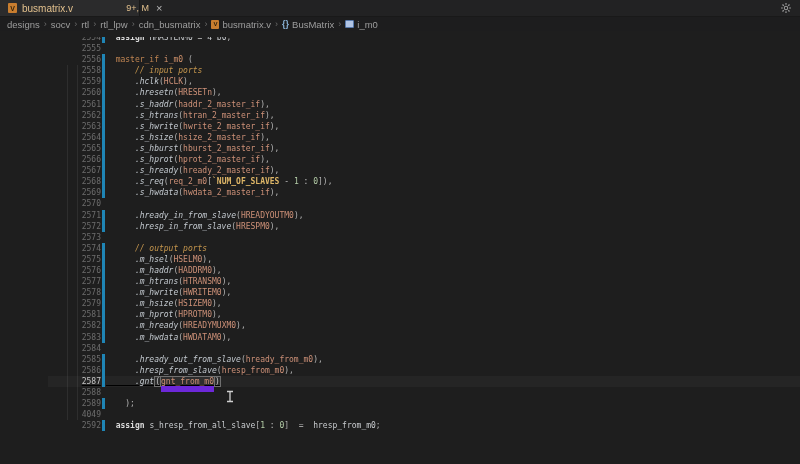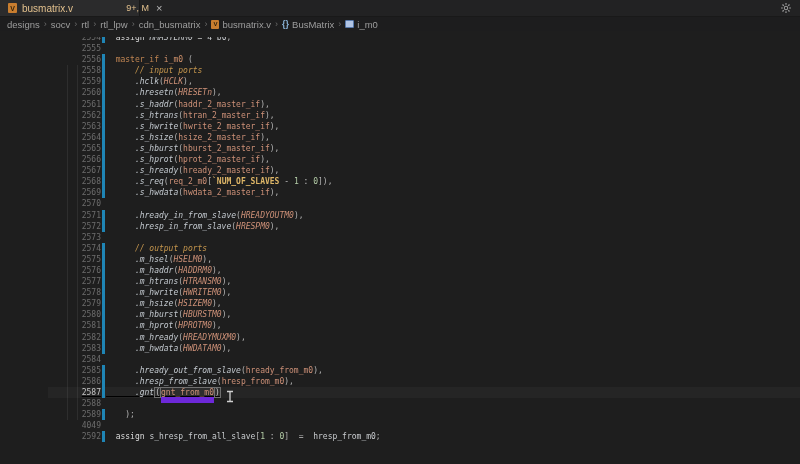--- a/index.html
+++ b/index.html
@@ -34,35 +34,35 @@
   .line{display:flex;height:11.1px;line-height:11.1px;white-space:pre;position:relative;
     font-family:"DejaVu Sans Mono",monospace;font-size:8px;}
   .line.active{background:rgba(255,255,255,0.03);text-decoration:underline;}
   .ln{width:53px;flex:none;text-align:right;color:#6d6d6d;font-size:8px;}
   .line.active .ln{color:#c6c6c6;}
   .barcol{width:5px;flex:none;position:relative;}
   .bar{position:absolute;left:1px;top:0;bottom:0;width:3px;background:#1f85b5;}
   .content{flex:1;}
 
   
-  .t-kw{color:#dcdcdc;font-weight:normal}
+  .t-kw{color:#dcdcdc;font-weight:bold}
   .t-type{color:#c08552}
   .t-inst{color:#d2926b}
   .t-cmt{color:#c5964d;font-style:italic}
   .t-port{color:#c3c9cf;font-style:italic}
   .t-arg{color:#ce9178}
-  .t-argi{color:#ce9178;font-style:italic}
+  .t-argi{color:#ce9178;}
   .t-argb{color:#ce9178;border-top:1px solid #6f6f6f;border-bottom:6px solid #6d28d9;background:rgba(255,255,255,0.04)}
   .t-brk{color:#c0c0c0;border:1px solid #6f6f6f;background:rgba(255,255,255,0.04)}
   .t-mac{color:#ddb567;font-weight:bold}
   .t-num{color:#b5cea8}
   .t-pun{color:#b4b4b4}
   .t-op{color:#c2c2c2}
   .t-id{color:#c9cccf}
-  .t-idi{color:#c9cccf;font-style:italic}
+  .t-idi{color:#c9cccf;}
 
   .bulb{position:absolute;left:60px;top:0px;width:10px;height:11px;cursor:pointer;z-index:2;}
   .bulb .glass{width:7px;height:7px;border-radius:50%;background:#e2b327;margin:1px auto 0;}
   .bulb .base{width:3px;height:2px;background:#9a9a9a;margin:0 auto;}
 
   .mouse-cursor{position:absolute;left:226px;top:389px;z-index:5;pointer-events:none;}
 </style>
 </head>
 <body>
 
@@ -149,21 +149,20 @@
       <div class="line"><span class="ln">2570</span><span class="barcol"></span><span class="content"></span></div>
       <div class="line"><span class="ln">2571</span><span class="barcol"><span class="bar"></span></span><span class="content"><span class="t-ws">      </span><span class="t-port">.hready_in_from_slave</span><span class="t-pun">(</span><span class="t-argi">HREADYOUTM0</span><span class="t-pun">),</span></span></div>
       <div class="line"><span class="ln">2572</span><span class="barcol"><span class="bar"></span></span><span class="content"><span class="t-ws">      </span><span class="t-port">.hresp_in_from_slave</span><span class="t-pun">(</span><span class="t-argi">HRESPM0</span><span class="t-pun">),</span></span></div>
       <div class="line"><span class="ln">2573</span><span class="barcol"></span><span class="content"></span></div>
       <div class="line"><span class="ln">2574</span><span class="barcol"><span class="bar"></span></span><span class="content"><span class="t-ws">      </span><span class="t-cmt">// output ports</span></span></div>
       <div class="line"><span class="ln">2575</span><span class="barcol"><span class="bar"></span></span><span class="content"><span class="t-ws">      </span><span class="t-port">.m_hsel</span><span class="t-pun">(</span><span class="t-argi">HSELM0</span><span class="t-pun">),</span></span></div>
       <div class="line"><span class="ln">2576</span><span class="barcol"><span class="bar"></span></span><span class="content"><span class="t-ws">      </span><span class="t-port">.m_haddr</span><span class="t-pun">(</span><span class="t-argi">HADDRM0</span><span class="t-pun">),</span></span></div>
       <div class="line"><span class="ln">2577</span><span class="barcol"><span class="bar"></span></span><span class="content"><span class="t-ws">      </span><span class="t-port">.m_htrans</span><span class="t-pun">(</span><span class="t-argi">HTRANSM0</span><span class="t-pun">),</span></span></div>
       <div class="line"><span class="ln">2578</span><span class="barcol"><span class="bar"></span></span><span class="content"><span class="t-ws">      </span><span class="t-port">.m_hwrite</span><span class="t-pun">(</span><span class="t-argi">HWRITEM0</span><span class="t-pun">),</span></span></div>
       <div class="line"><span class="ln">2579</span><span class="barcol"><span class="bar"></span></span><span class="content"><span class="t-ws">      </span><span class="t-port">.m_hsize</span><span class="t-pun">(</span><span class="t-argi">HSIZEM0</span><span class="t-pun">),</span></span></div>
-      <div class="line"><span class="ln">2580</span><span class="barcol"><span class="bar"></span></span><span class="content"><span class="t-ws">      </span><span class="t-port">.m_hburst</span><span class="t-pun">(</span><span class="t-argi">HBURSTM0</span><span class="t-pun">),</span></span></div>
       <div class="line"><span class="ln">2581</span><span class="barcol"><span class="bar"></span></span><span class="content"><span class="t-ws">      </span><span class="t-port">.m_hprot</span><span class="t-pun">(</span><span class="t-argi">HPROTM0</span><span class="t-pun">),</span></span></div>
       <div class="line"><span class="ln">2582</span><span class="barcol"><span class="bar"></span></span><span class="content"><span class="t-ws">      </span><span class="t-port">.m_hready</span><span class="t-pun">(</span><span class="t-argi">HREADYMUXM0</span><span class="t-pun">),</span></span></div>
       <div class="line"><span class="ln">2583</span><span class="barcol"><span class="bar"></span></span><span class="content"><span class="t-ws">      </span><span class="t-port">.m_hwdata</span><span class="t-pun">(</span><span class="t-argi">HWDATAM0</span><span class="t-pun">),</span></span></div>
       <div class="line"><span class="ln">2584</span><span class="barcol"></span><span class="content"></span></div>
       <div class="line"><span class="ln">2585</span><span class="barcol"><span class="bar"></span></span><span class="content"><span class="t-ws">      </span><span class="t-port">.hready_out_from_slave</span><span class="t-pun">(</span><span class="t-arg">hready_from_m0</span><span class="t-pun">),</span></span></div>
       <div class="line"><span class="ln">2586</span><span class="barcol"><span class="bar"></span></span><span class="content"><span class="t-ws">      </span><span class="t-port">.hresp_from_slave</span><span class="t-pun">(</span><span class="t-arg">hresp_from_m0</span><span class="t-pun">),</span></span></div>
       <div class="line active"><span class="ln">2587</span><span class="barcol"><span class="bar"></span></span><span class="bulb"><span class="glass"></span><span class="base"></span></span><span class="content"><span class="t-ws">      </span><span class="t-port">.gnt</span><span class="t-brk">(</span><span class="t-argb">gnt_from_m0</span><span class="t-brk">)</span></span></div>
       <div class="line"><span class="ln">2588</span><span class="barcol"></span><span class="content"></span></div>
       <div class="line"><span class="ln">2589</span><span class="barcol"><span class="bar"></span></span><span class="content"><span class="t-ws">    </span><span class="t-pun">);</span></span></div>
       <div class="line"><span class="ln">4049</span><span class="barcol"></span><span class="content"></span></div>

